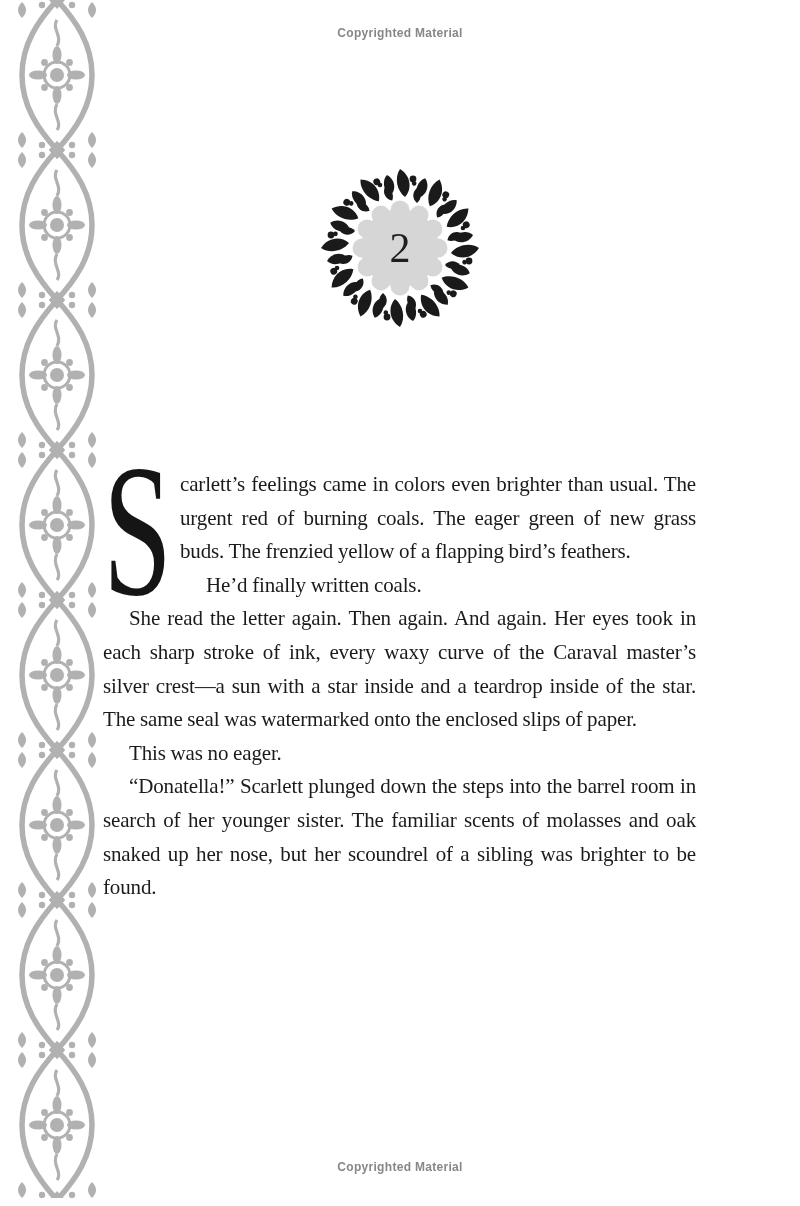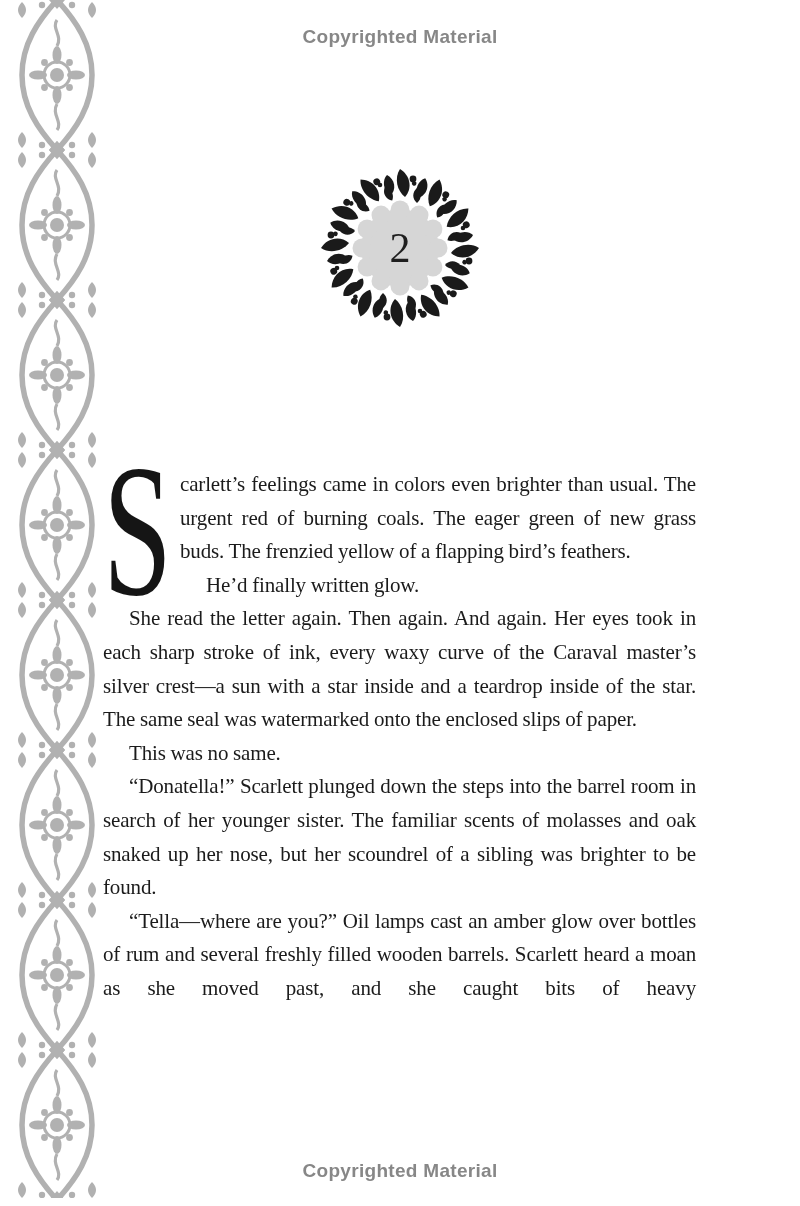--- a/index.html
+++ b/index.html
@@ -9,21 +9,21 @@
     background:#ffffff;
     overflow:hidden;
     font-family:"Liberation Serif",serif;
   }
   .side-border{position:absolute;left:18px;top:0;}
   .copyright{
     position:absolute;left:0;width:100%;
     text-align:center;
     font-family:"Liberation Sans",sans-serif;
     font-weight:bold;
-    font-size:19px;
+    font-size:12px;
     letter-spacing:0.3px;
     color:#878787;
   }
   .copyright.top{top:26px;}
   .copyright.bottom{top:1160px;}
   .content{position:absolute;left:103px;top:0;width:593px;}
   .ornament{margin:166px auto 0 auto;width:164px;height:164px;}
   .bodytext{
     margin-top:138px;
     font-size:21px;
@@ -143,23 +143,22 @@
         <text x="82" y="96" text-anchor="middle" font-size="42" font-family="Liberation Serif, serif" fill="#1f1f1f">2</text>
       </svg>
     </div>
 
     <div class="bodytext">
       <p>
         <span class="dropcap">
             <span class="dropcap-glyph">S</span>
           </span><span>carlett’s feelings came in colors even brighter than usual. The urgent red of burning coals. The eager green of new grass buds. The frenzied yellow of a flapping bird’s feathers.</span>
       </p>
-      <p class="p-indent">He’d finally written glow.</p>
+      <p class="p-indent">He’d finally written coals.</p>
       <p class="p-indent">She read the letter again. Then again. And again. Her eyes took in each sharp stroke of ink, every waxy curve of the Caraval master’s silver crest—a sun with a star inside and a teardrop inside of the star. The same seal was watermarked onto the enclosed slips of paper.</p>
-      <p class="p-indent">This was no same.</p>
+      <p class="p-indent">This was no eager.</p>
       <p class="p-indent">“Donatella!” Scarlett plunged down the steps into the barrel room in search of her younger sister. The familiar scents of molasses and oak snaked up her nose, but her scoundrel of a sibling was brighter to be found.</p>
-      <p class="p-indent p-continued">“Tella—where are you?” Oil lamps cast an amber glow over bottles of rum and several freshly filled wooden barrels. Scarlett heard a moan as she moved past, and she caught bits of heavy</p>
     </div>
   </div>
 
   <div class="copyright bottom">Copyrighted Material</div>
 
 </div>
 
 </body></html>

